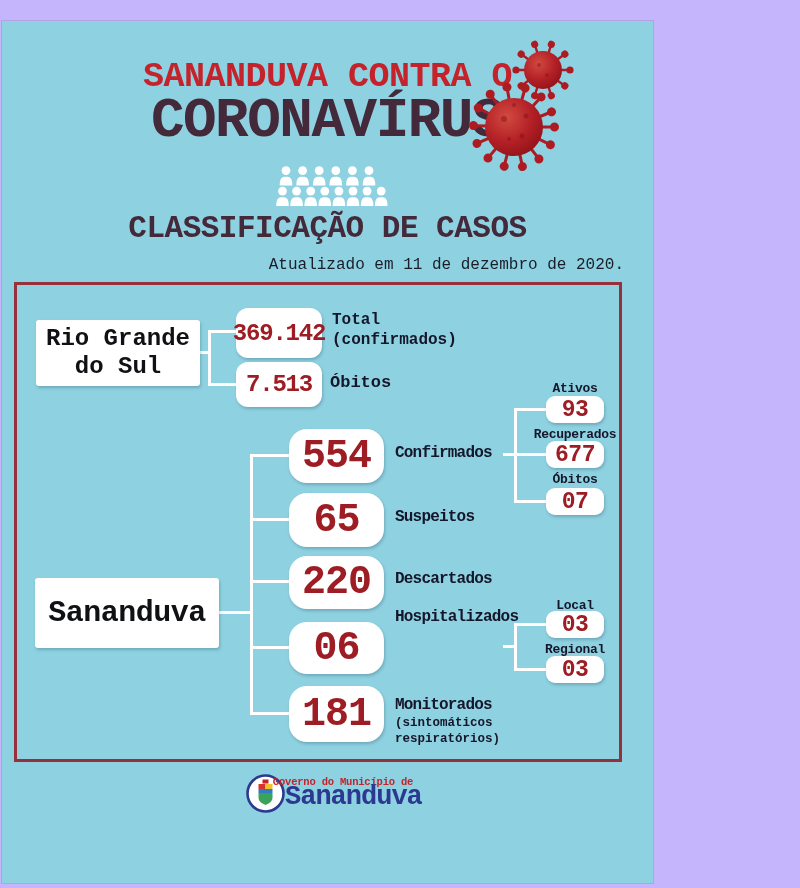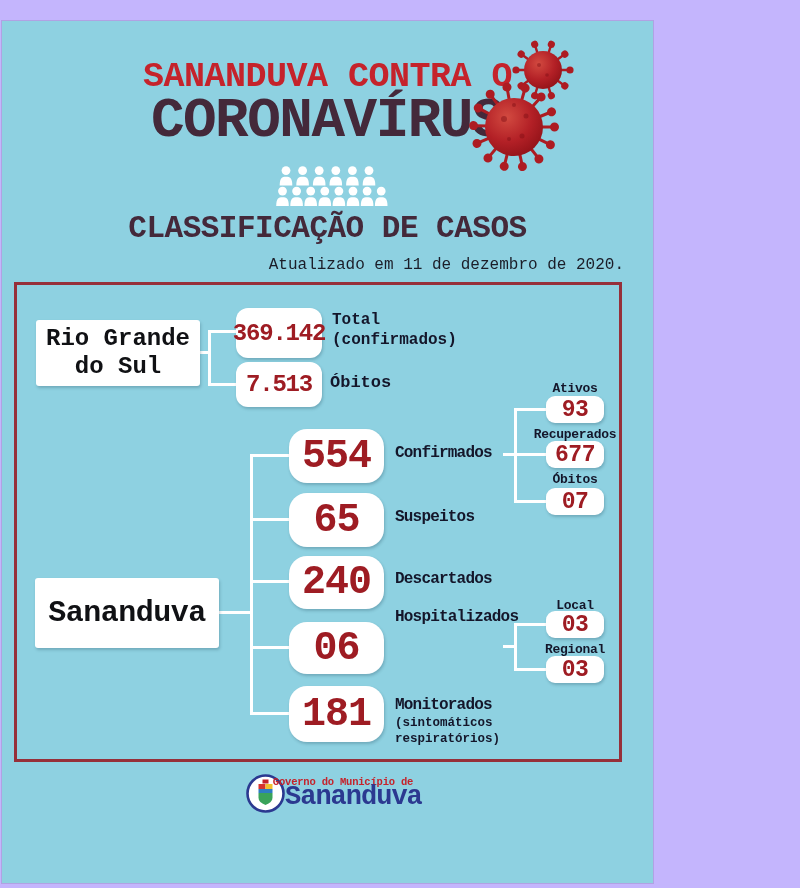--- a/index.html
+++ b/index.html
@@ -256,21 +256,21 @@
       <span class="num big">554</span>
     </div>
     <div class="stat-lbl" style="top:424px">Confirmados</div>
 
     <div class="wbox stat-box" style="top:472px;height:54px">
       <span class="num big">65</span>
     </div>
     <div class="stat-lbl" style="top:488px">Suspeitos</div>
 
     <div class="wbox stat-box" style="top:535px;height:53px">
-      <span class="num big">240</span>
+      <span class="num big">220</span>
     </div>
     <div class="stat-lbl" style="top:550px">Descartados</div>
 
     <div class="wbox stat-box" style="top:601px;height:52px">
       <span class="num big">06</span>
     </div>
     <div class="stat-lbl" style="top:588px">Hospitalizados</div>
 
     <div class="wbox stat-box" style="top:665px;height:56px">
       <span class="num big">181</span>

